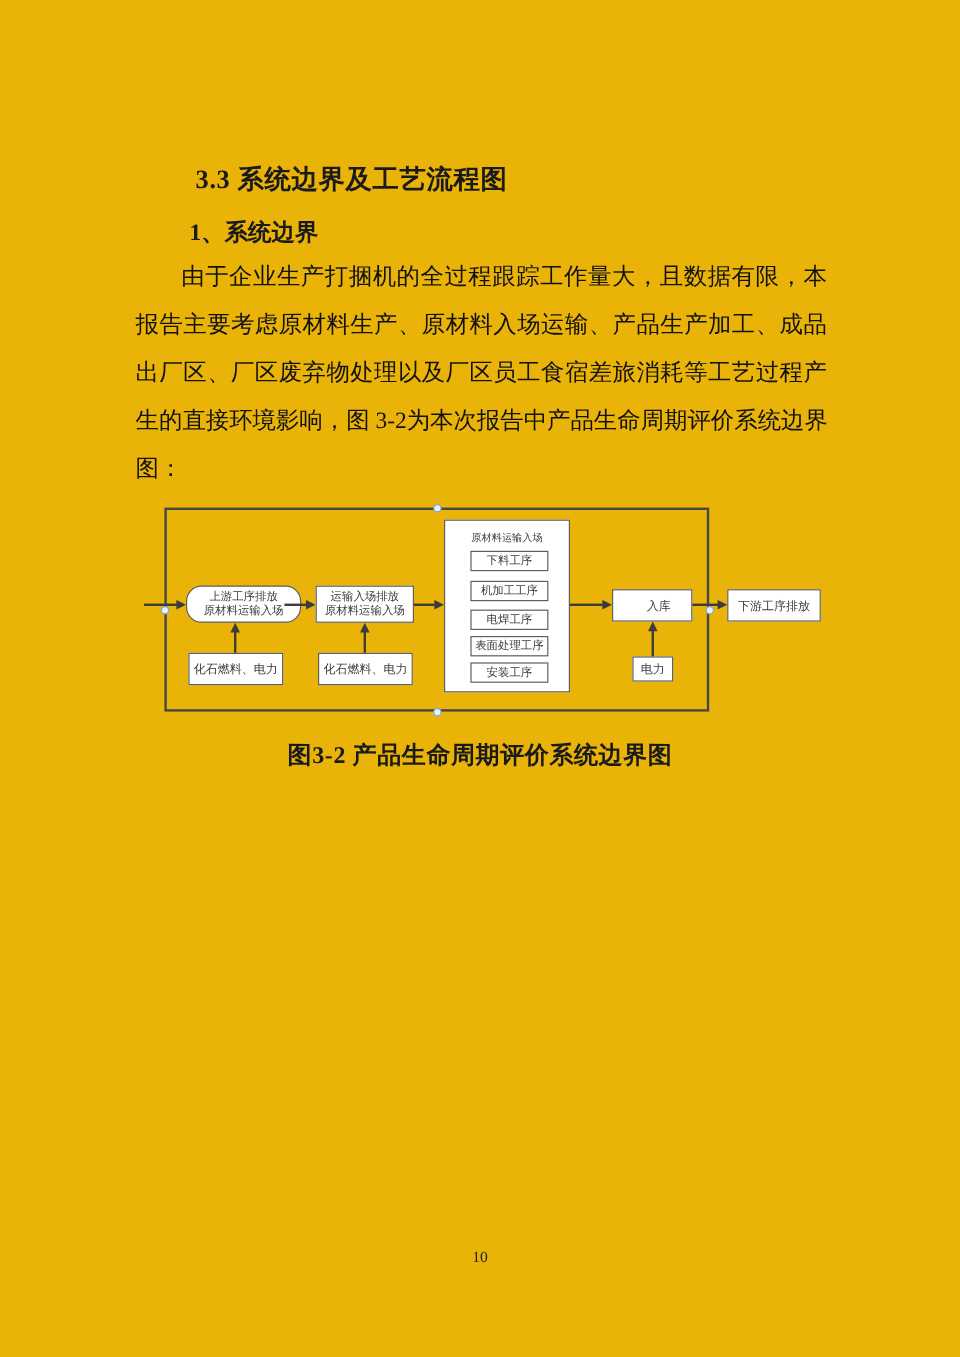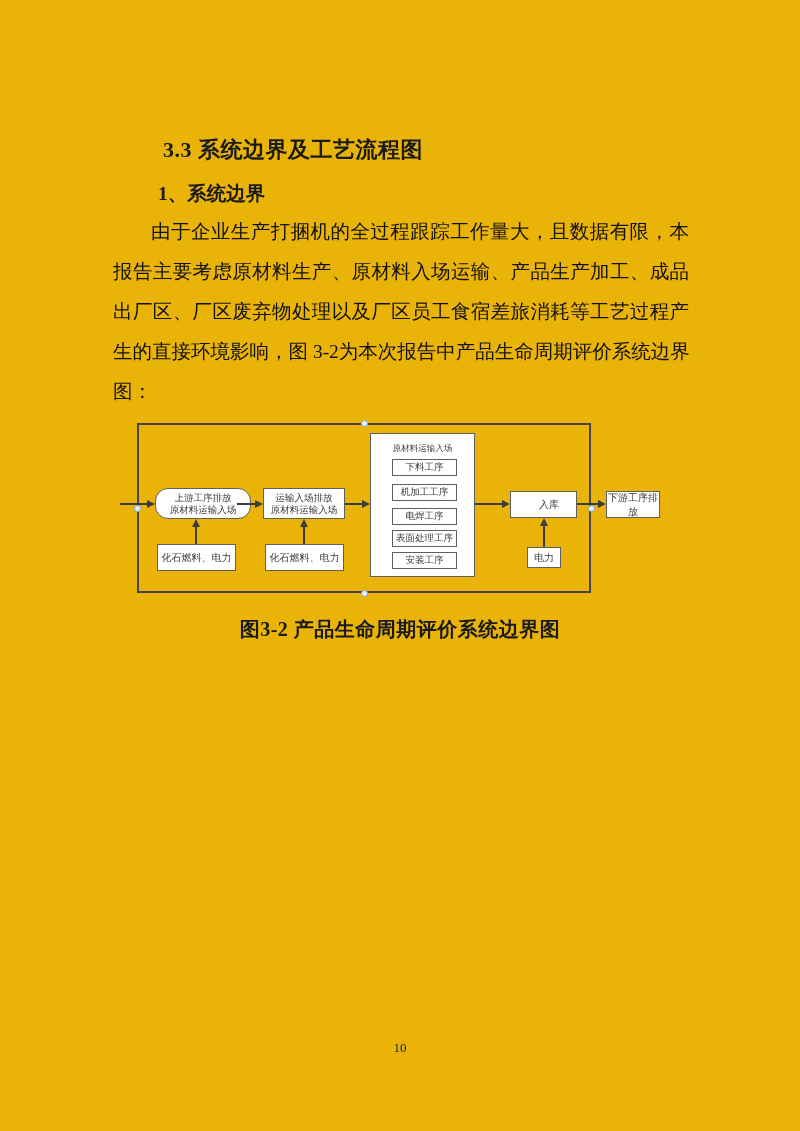--- a/index.html
+++ b/index.html
@@ -112,21 +112,21 @@
     font-size: 9.5px;
     white-space: nowrap;
   }
   .proc-0 { top: 459px; }
   .proc-1 { top: 484px; }
   .proc-2 { top: 508px; }
   .proc-3 { top: 530px; }
   .proc-4 { top: 552px; }
   .box-warehouse  { left: 510px; top: 491px; width: 67px; height: 27px; font-size: 10px; padding-left: 11px; }
   .box-electric   { left: 527px; top: 547px; width: 34px; height: 21px; font-size: 10px; text-align: right; }
-  .box-downstream { left: 606px; top: 491px; width: 54px; height: 27px; font-size: 10px; }
+  .box-downstream { left: 606px; top: 491px; width: 78px; height: 27px; font-size: 10px; }
 
   .hline { position: absolute; height: 1.6px; background: #3c3c3c; }
   .vline { position: absolute; width: 1.6px; background: #3c3c3c; }
   .ah-right {
     position: absolute; width: 0; height: 0;
     border-top: 4px solid transparent;
     border-bottom: 4px solid transparent;
     border-left: 8px solid #3c3c3c;
   }
   .ah-up {

